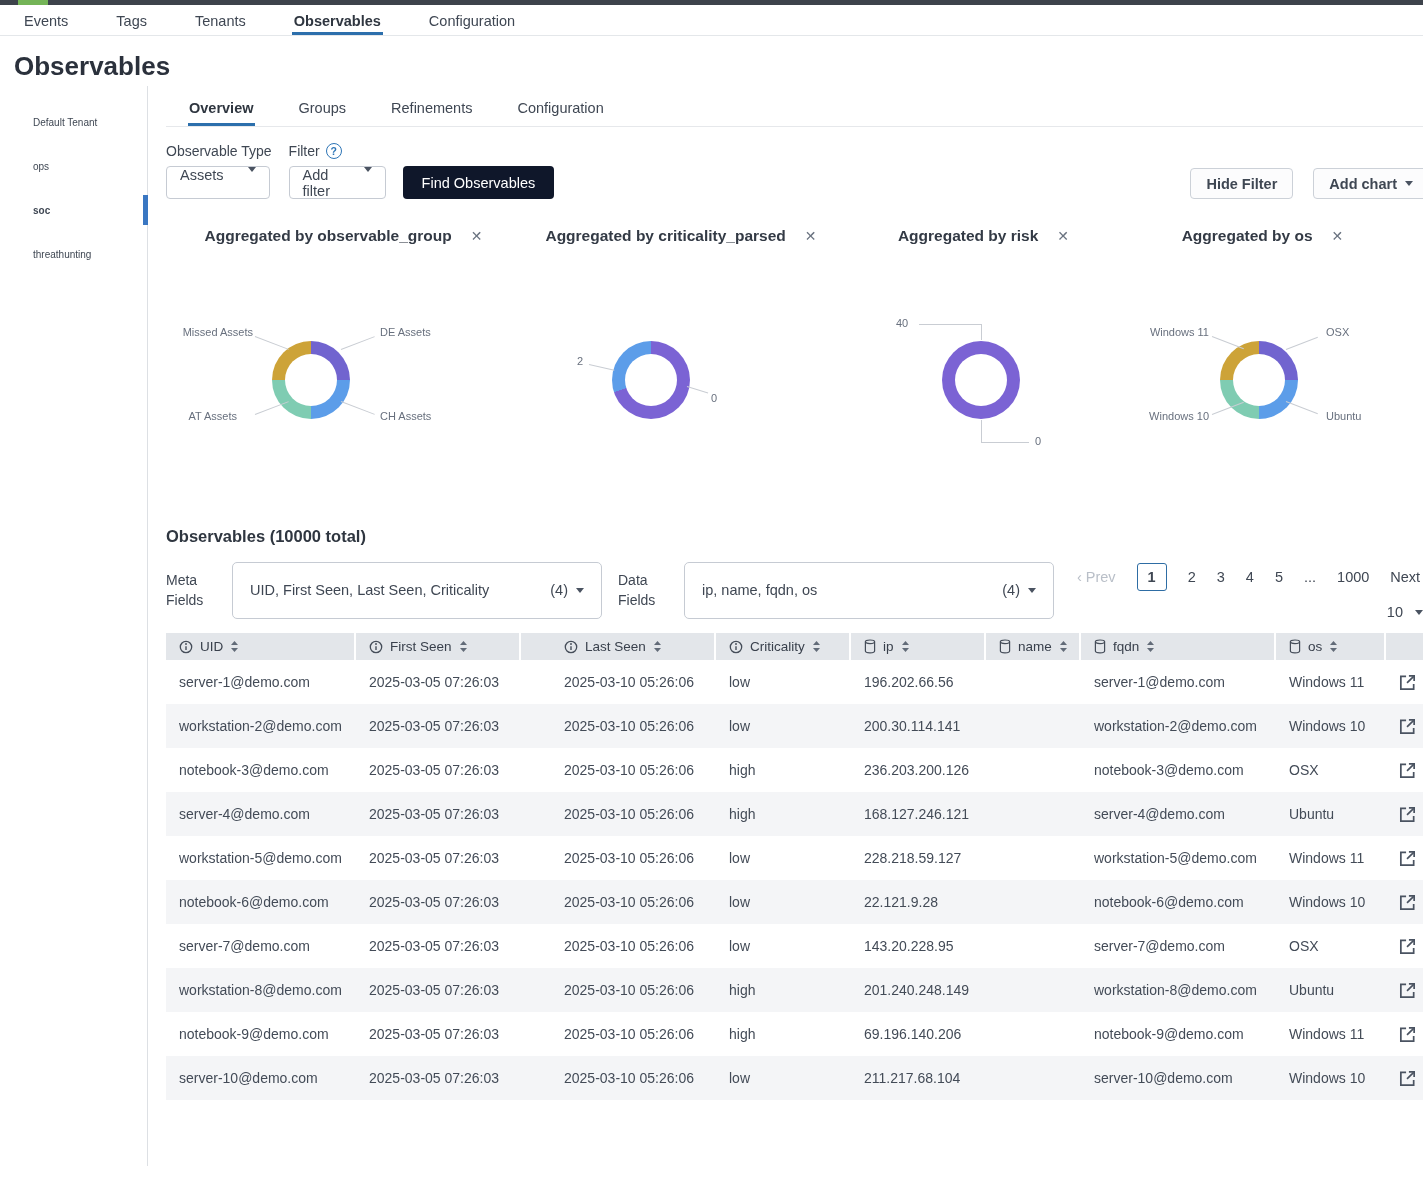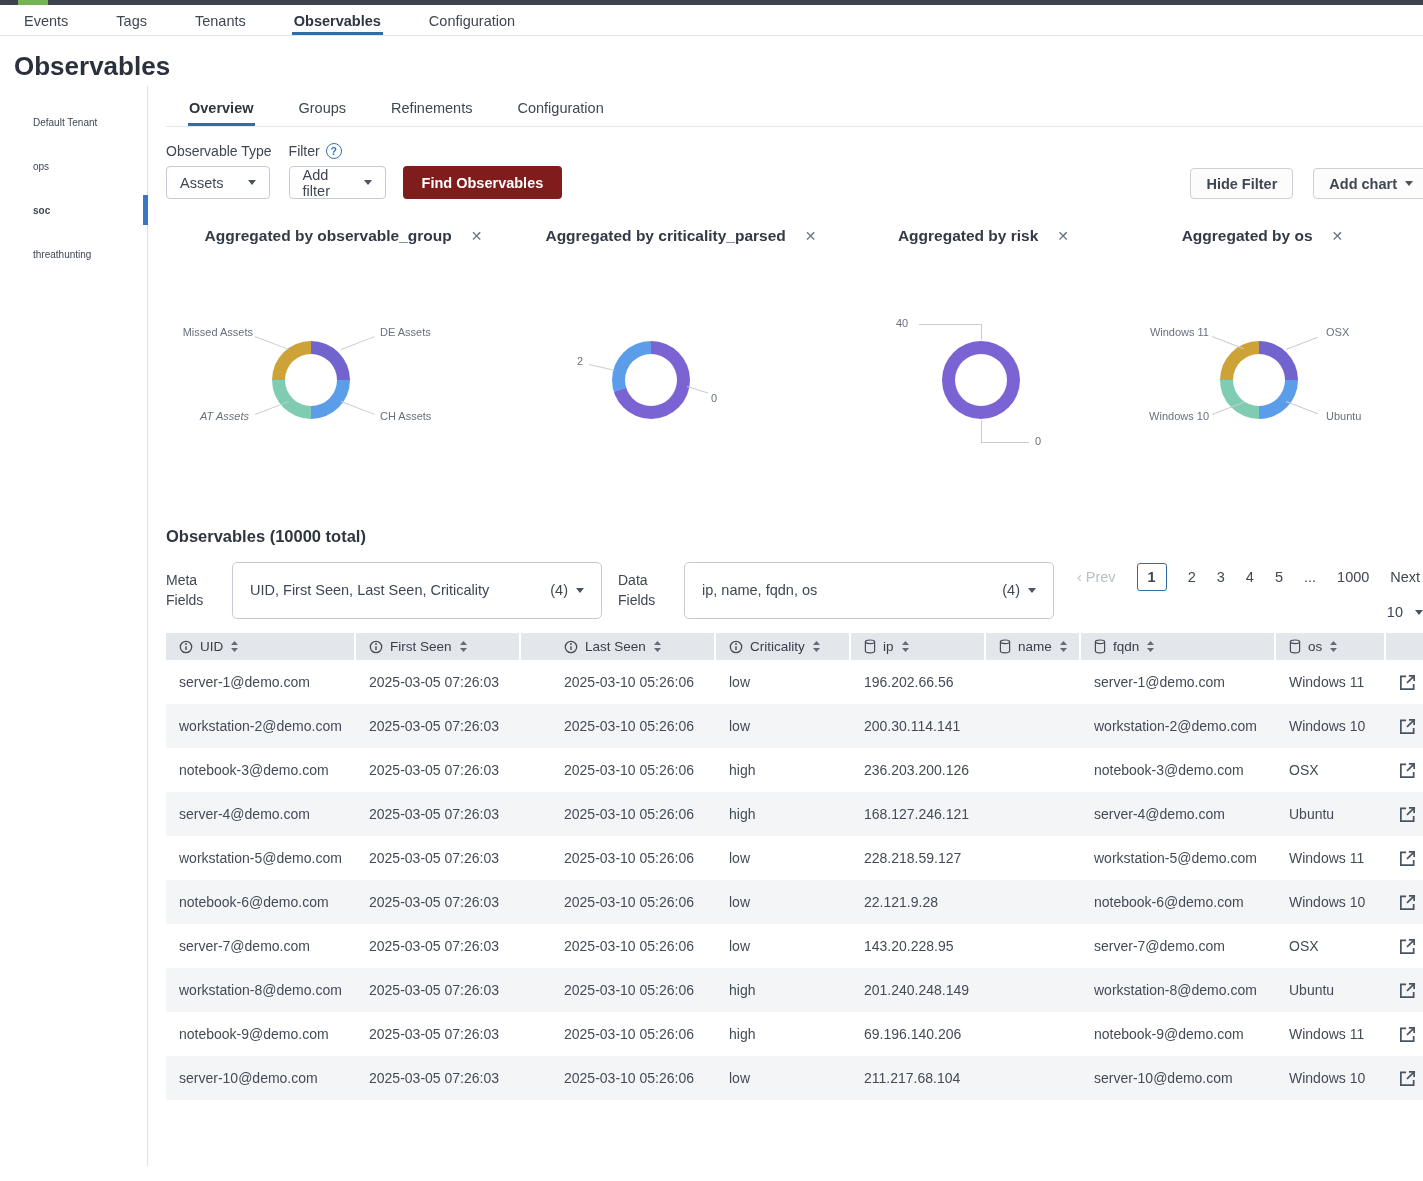--- a/index.html
+++ b/index.html
@@ -34,25 +34,25 @@
   .tab.active { font-weight:700; border-bottom:3px solid #2c6fac; padding-bottom:7px; color:#2f3640; }
 
   .description { margin-top:17px; max-width:660px; font-size:14px; line-height:1.5; }
 
   
   .filter-row { display:flex; margin-top:16px; align-items:flex-end; }
   .fgroup { display:flex; flex-direction:column; gap:7px; margin-right:17px; }
   .fgroup .flabel { font-size:14px; display:flex; align-items:center; gap:6px; }
   .help-icon { width:16px; height:16px; border:1.5px solid #2e75b6; border-radius:50%; color:#2e75b6; display:inline-flex; align-items:center; justify-content:center; font-size:10.5px; font-weight:700; }
   .help-icon::after { content:"?"; }
-  .select { height:33px; border:1px solid #c6cbd3; border-radius:4px; background:#fff; display:flex; align-items:center; justify-content:space-between; padding:0 13px; font-size:14.5px; gap:20px; cursor:default; }
+  .select { height:33px; border:1px solid #c6cbd3; border-radius:4px; background:#fff; display:flex; justify-content:space-between; padding:0 13px; font-size:14.5px; gap:20px; cursor:default; }
   .sel-type { width:104px; }
   .sel-filter { width:97px; }
   .caret { width:0; height:0; border-left:4.5px solid transparent; border-right:4.5px solid transparent; border-top:5px solid #4a5361; flex:none; }
-  .btn-green { height:33px; background:#7f1d1d; color:#fff; font-weight:700; font-size:14.5px; border:none; border-radius:4px; padding:0 19px; cursor:default;text-align:center; }
+  .btn-green { height:33px; background:#0f172a; color:#fff; font-weight:400; font-size:14.5px; border:none; border-radius:4px; padding:0 19px; cursor:default;text-align:center; }
   .right-btns { margin-left:auto; display:flex; gap:20px; }
   .btn-light { height:31px; border:1px solid #ccd1d8; border-radius:4px; background:#fcfcfd; padding:0 15px; font-size:14.5px; font-weight:600; color:#3f4753; display:flex; align-items:center; gap:8px; cursor:default; }
 
   
   .charts { display:flex; margin-top:26px; height:240px; }
   .chart-panel { position:relative; height:240px; flex:none; }
   .cp0 { width:355px; } .cp1 { width:320px; } .cp2 { width:285px; } .cp3 { width:273px; }
   .chart-title-row { display:flex; justify-content:center; align-items:center; gap:19px; margin-top:2px; }
   .chart-title { font-size:15.5px; font-weight:700; color:#333a45; }
   .chart-close { font-size:14px; color:#6a7380; cursor:default; }
@@ -157,21 +157,21 @@
     <div class="charts">
 
       <div class="chart-panel cp0">
         <div class="chart-title-row">
           <span class="chart-title">Aggregated by observable_group</span>
           <span class="chart-close">✕</span>
         </div>
         <div class="donut" style="left: 106px; background: conic-gradient(rgb(113, 100, 207) 0deg, rgb(113, 100, 207) 90deg, rgb(92, 157, 233) 90deg, rgb(92, 157, 233) 180deg, rgb(127, 204, 178) 180deg, rgb(127, 204, 178) 270deg, rgb(205, 163, 56) 270deg, rgb(205, 163, 56) 360deg);"></div>
         <span class="lbl" style="right:268px; top:101px;">Missed Assets</span>
         <span class="lbl" style="left:214px; top:101px;">DE Assets</span>
-        <span class="lbl" style="right:272px; top:185px;font-style:italic;">AT Assets</span>
+        <span class="lbl" style="right:284px; top:185px;">AT Assets</span>
         <span class="lbl" style="left:214px; top:185px;">CH Assets</span>
         <div class="conn" style="left:89px; top:111px; width:36px; transform:rotate(21deg);"></div>
         <div class="conn" style="left:175px; top:124px; width:36px; transform:rotate(-21deg);"></div>
         <div class="conn" style="left:89px; top:189px; width:36px; transform:rotate(-21deg);"></div>
         <div class="conn" style="left:175px; top:176px; width:36px; transform:rotate(21deg);"></div>
       </div>
 
       <div class="chart-panel cp1">
         <div class="chart-title-row">
           <span class="chart-title">Aggregated by criticality_parsed</span>

